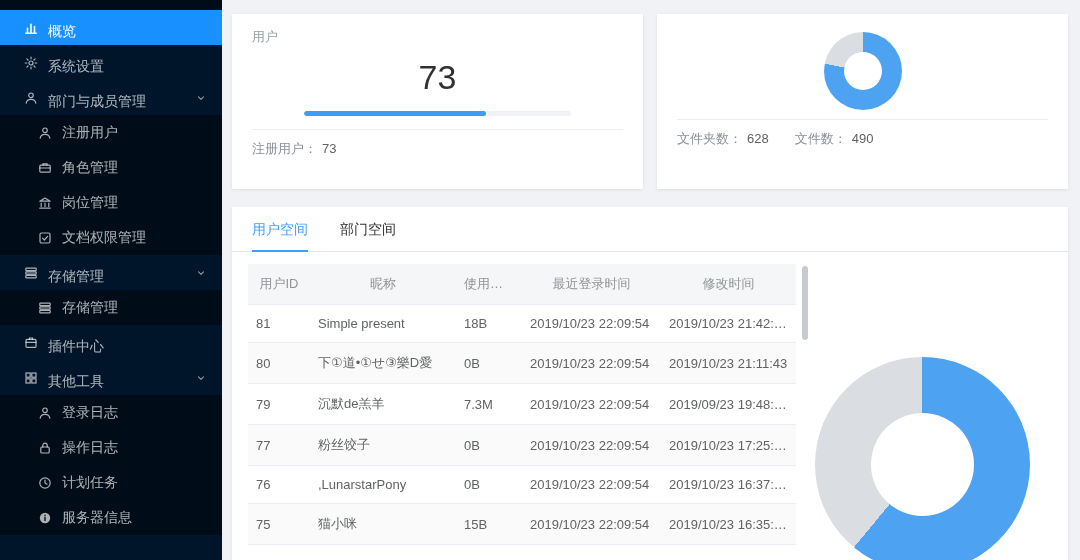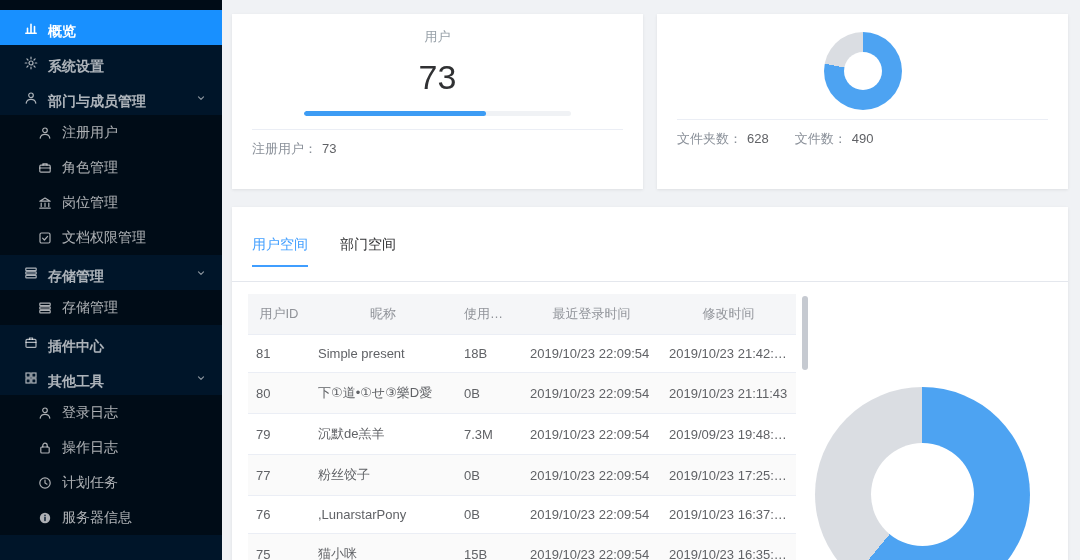--- a/index.html
+++ b/index.html
@@ -8,51 +8,51 @@
   .app { display:flex; width:1080px; height:560px; }
 
   
   .sidebar { width:222px; flex-shrink:0; background:#001529; color:rgba(255,255,255,0.68);
     font-size:14px; display:flex; flex-direction:column; }
   .logo-strip { height:10px; background:#000c17; }
   .menu-item { height:35px; display:flex; align-items:center; padding:0 16px 0 24px;
     gap:10px; cursor:pointer; white-space:nowrap; }
   .menu-item .icon { display:flex; align-items:center; }
   .menu-item .label { flex:0 1 auto; }
-  .menu-item.top .label { font-weight:700;margin-top:8px; }
+  .menu-item.top .label { font-weight:400;margin-top:8px; }
   .menu-item.active { background:#1890ff; color:#ffffff; }
   .menu-item .chev { margin-left:auto; opacity:0.8; }
   .submenu .menu-item { padding-left:38px; background:#000c17; }
   .submenu .menu-item .label { font-weight:400; }
   .sidebar-fill { flex:1; background:#001529; }
 
   
   .main { flex:1; padding:14px 12px 0 10px; overflow:hidden; }
   .stat-cards { display:flex; gap:14px; }
   .stat-card { flex:1; height:175px; background:#fff; box-shadow:0 1px 3px rgba(0,0,0,0.08);
     padding:14px 20px 0; position:relative; }
-  .stat-title { font-size:13px; color:#97a0a8;text-align:center; }
+  .stat-title { font-size:13px; color:#97a0a8; }
   .big-value { text-align:center; font-size:34px; color:#303133; margin-top:10px; line-height:42px; }
   .progress-track { width:72%; height:5px; margin:13px auto 0; background:#f0f2f5; border-radius:3px; overflow:hidden; }
   .progress-fill { height:100%; background:#3d9cf4; border-radius:3px; }
   .card-divider { border-top:1px solid #ebeef5; margin-top:13px; }
   .card-footer { display:flex; align-items:center; height:37px; font-size:13px; color:#606266; gap:26px; }
   .card-footer .flabel { color:#8a9099; }
   .card-footer .fvalue { color:#606266; margin-left:5px; }
 
   .donut { border-radius:50%; position:relative; }
   .donut .hole { position:absolute; background:#fff; border-radius:50%; }
   .donut.small { width:78px; height:78px; margin:4px auto 0; }
   .donut.small .hole { inset:20px; }
   .donut.big { width:215px; height:215px; }
   .donut.big .hole { inset:56px; }
 
   
   .panel { margin-top:18px; background:#fff; box-shadow:0 1px 3px rgba(0,0,0,0.08); height:420px; }
-  .tabs { display:flex; gap:32px; padding:15px 20px; border-bottom:1px solid #e4e7ed; }
+  .tabs { display:flex; gap:32px; padding:0 20px; border-bottom:1px solid #e4e7ed; }
   .tab { padding:14px 0 11px; font-size:14px; color:#303133; cursor:pointer; }
   .tab.active { color:#409eff; border-bottom:2px solid #409eff; margin-bottom:-1px; }
 
   .content-row { display:flex; padding:12px 20px 0 16px; }
   .table-wrap { width:548px; position:relative; }
   table { width:548px; border-collapse:collapse; font-size:13px; color:#606266; table-layout:fixed; }
   th { background:#f5f6f8; color:#909399; font-weight:400; text-align:center; }
   th,td { padding:11px 8px; border-bottom:1px solid #ebeef5; overflow:hidden;
     white-space:nowrap; text-overflow:ellipsis; }
   tbody tr:nth-child(even) td { background:#fafafa; }

